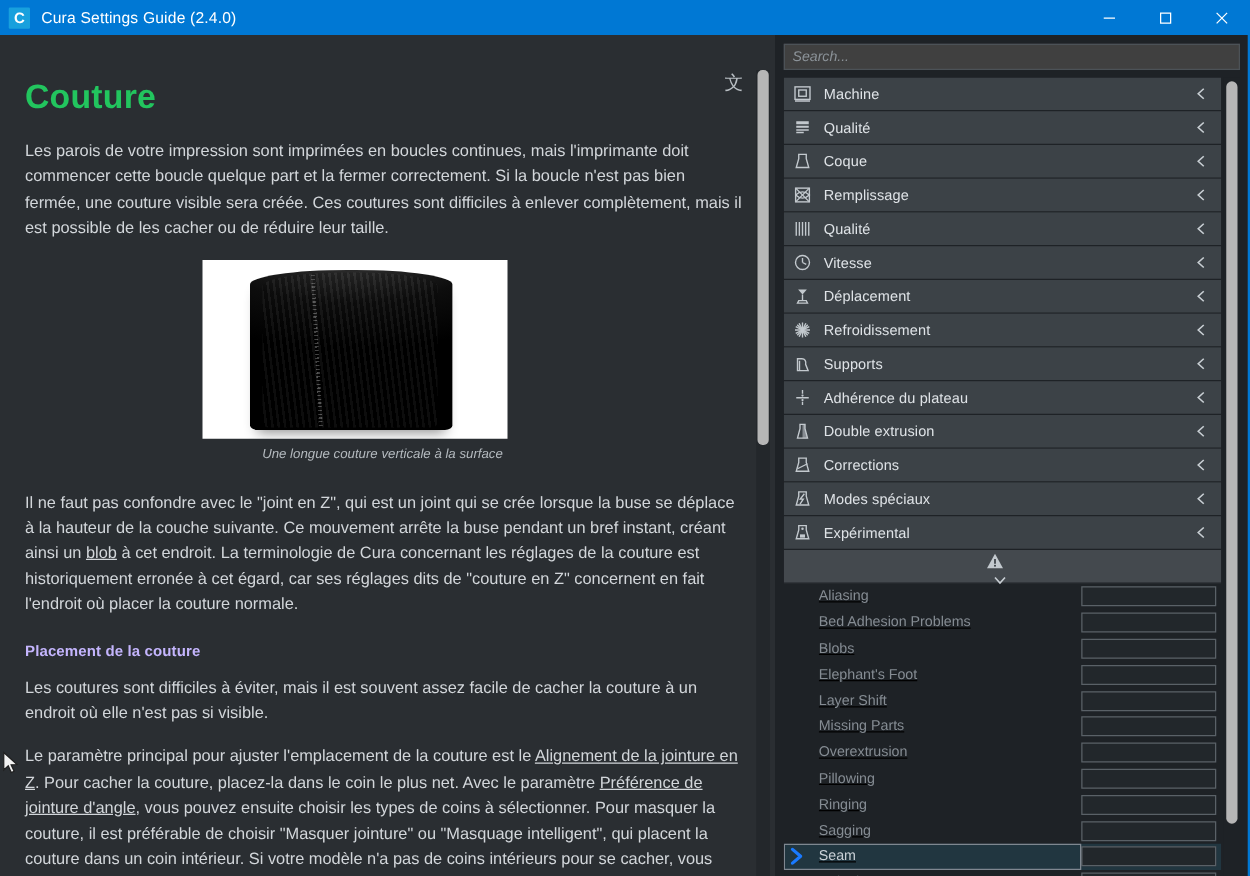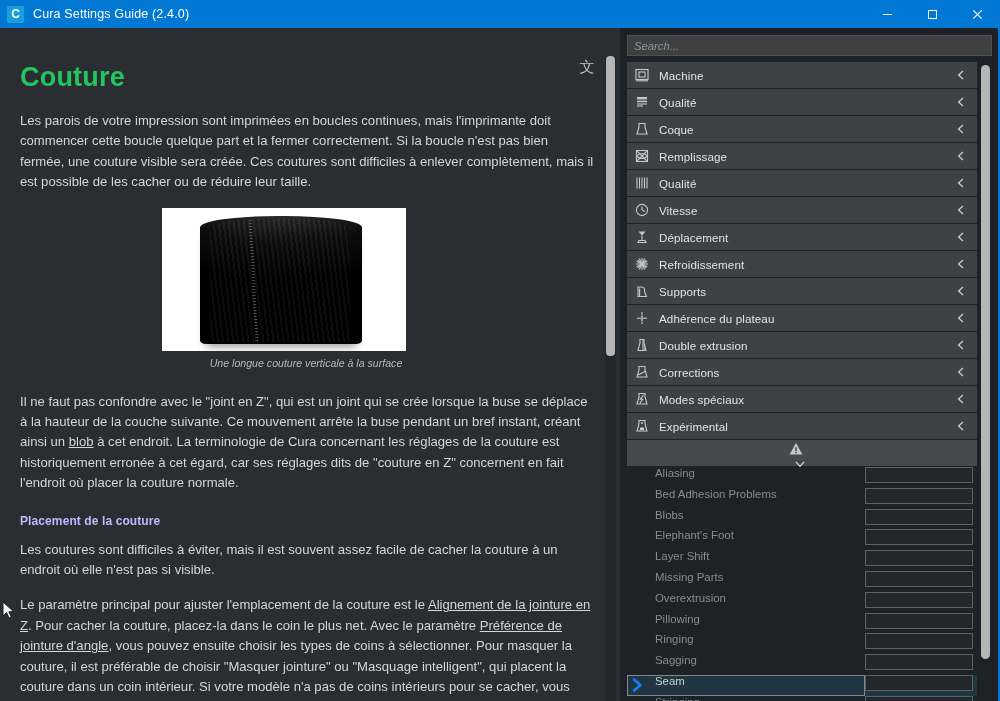--- a/index.html
+++ b/index.html
@@ -236,24 +236,26 @@
   }
   .cat-chevron {
     flex: 0 0 auto;
     color: #c8ced3;
     display: flex; align-items: center;
   }
 
   .sub-row {
     height: 20.8px;
     display: flex;
+    align-items: center;
     padding-left: 28px;
     padding-right: 4px;
     position: relative;
     background: transparent;
+    text-decoration: underline;
   }
   .sub-row .sub-label {
     font-size: 11.4px;
     color: #858c93;
     flex: 1 1 auto;
     white-space: nowrap;
     overflow: hidden;
   }
   .sub-row .sub-box {
     flex: 0 0 108px;

